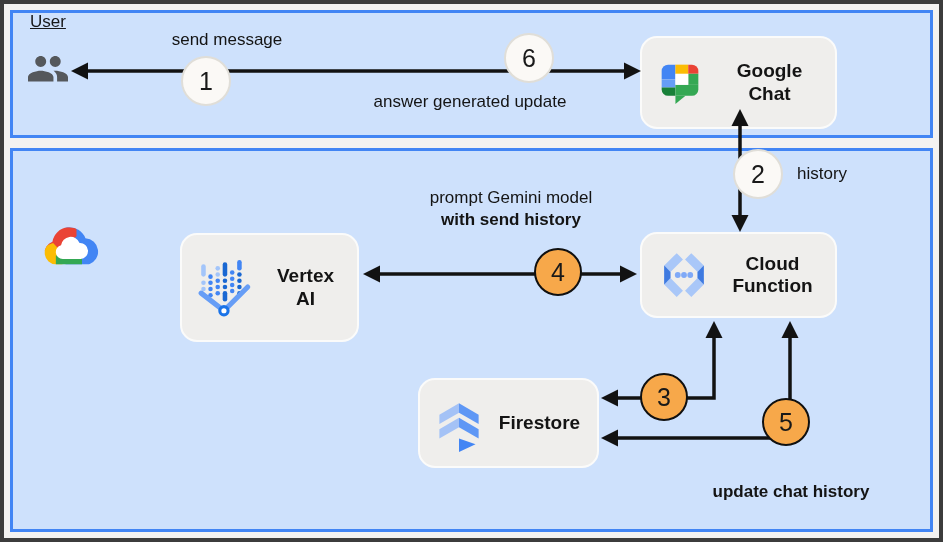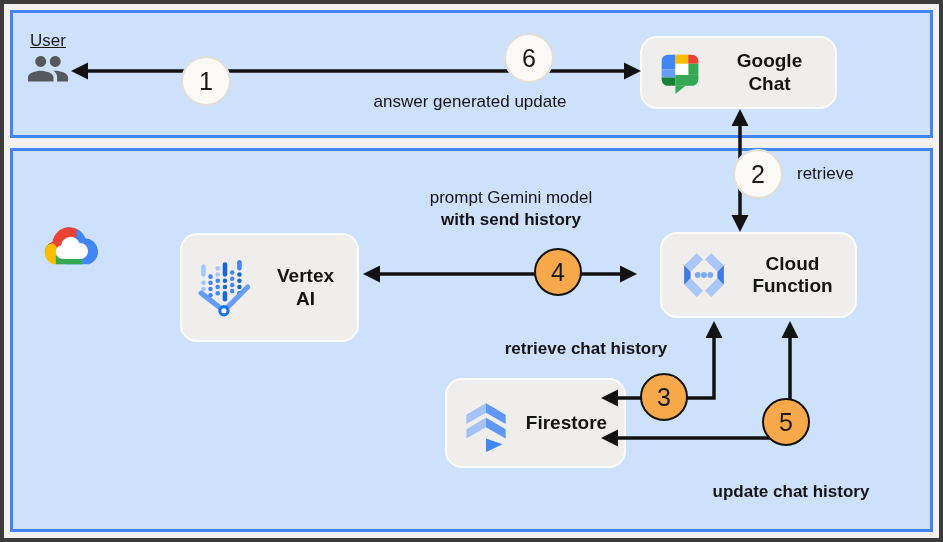--- a/index.html
+++ b/index.html
@@ -7,31 +7,31 @@
     position:relative;width:943px;height:542px;box-sizing:border-box;
     background:#f3f2f1;
     box-shadow:inset 0 0 0 4px #3c3c3c;
     font-family:"Liberation Sans","DejaVu Sans",sans-serif;
     color:#161616;overflow:hidden;
   }
   .zone{position:absolute;background:#cee1fc;border:3px solid #4285f4;box-sizing:border-box;}
   .zone-user{left:10px;top:10px;width:923px;height:128px;}
   .zone-gcp{left:10px;top:148px;width:923px;height:384px;}
   .zone-label{position:absolute;font-size:17px;font-weight:400;color:#17181a;white-space:pre-line;line-height:24px;}
-  .user-label{left:30px;top:29px;text-decoration:underline;}
+  .user-label{left:30px;top:10px;text-decoration:underline;}
   .gcp-label{left:30px;top:165px;}
   .node{
     position:absolute;background:#efeeec;border:2px solid #fbfbfa;border-radius:17px;
     display:flex;align-items:center;box-sizing:border-box;z-index:2;
   }
   .node-label{font-weight:700;font-size:19px;color:#141414;white-space:pre-line;text-align:center;line-height:1.18;flex:1;padding-right:10px;}
-  .node-chat{left:640px;top:36px;width:197px;height:73px;padding-left:16px;gap:12px;}
+  .node-chat{left:640px;top:36px;width:197px;height:93px;padding-left:16px;gap:12px;}
   .node-vertex{left:180px;top:233px;width:179px;height:109px;padding-left:14px;gap:8px;}
-  .node-function{left:660px;top:232px;width:197px;height:86px;padding-left:14px;gap:8px;}
-  .node-firestore{left:418px;top:378px;width:181px;height:90px;padding-left:14px;gap:8px;margin-left:27px;}
+  .node-function{left:640px;top:232px;width:197px;height:86px;padding-left:14px;gap:8px;}
+  .node-firestore{left:418px;top:378px;width:181px;height:90px;padding-left:14px;gap:8px;}
   .icon{flex:0 0 auto;display:block;}
   .abs-icon{position:absolute;}
   .arrows{position:absolute;left:0;top:0;z-index:3;pointer-events:none;}
   .badge{
     position:absolute;border-radius:50%;display:flex;align-items:center;justify-content:center;
     font-size:25px;color:#191919;box-sizing:border-box;z-index:5;
   }
   .badge-light{width:50px;height:50px;background:#fbf9f6;border:2px solid #e0ded8;}
   .badge-orange{width:48px;height:48px;background:#f7a84a;border:2.5px solid #101010;}
   .flabel{position:absolute;font-size:17px;transform:translate(-50%,-50%);white-space:nowrap;z-index:4;color:#141414;}
@@ -174,22 +174,22 @@
     </g>
   </svg>
 
   <div class="badge badge-light" style="left:181px;top:56px;">1</div>
   <div class="badge badge-light" style="left:733px;top:149px;">2</div>
   <div class="badge badge-orange" style="left:640px;top:373px;">3</div>
   <div class="badge badge-orange" style="left:534px;top:248px;">4</div>
   <div class="badge badge-orange" style="left:762px;top:398px;">5</div>
   <div class="badge badge-light" style="left:504px;top:33px;">6</div>
 
+  <div class="flabel w500" style="left:227px;top:40px;">send message</div>
   <div class="flabel w500" style="left:470px;top:102px;">answer generated update</div>
-  <div class="flabel w500 left-anchor" style="left:797px;top:174px;">retrieve</div>
+  <div class="flabel w500 left-anchor" style="left:797px;top:174px;">history</div>
   <div class="flabel prompt-block" style="left:511px;top:209px;">
     <div class="w500">prompt Gemini model</div>
     <div class="w700">with send history</div>
   </div>
-  <div class="flabel w700" style="left:586px;top:349px;">retrieve chat history</div>
   <div class="flabel w700" style="left:791px;top:492px;">update chat history</div>
 
 </div>
 
 </body></html>

